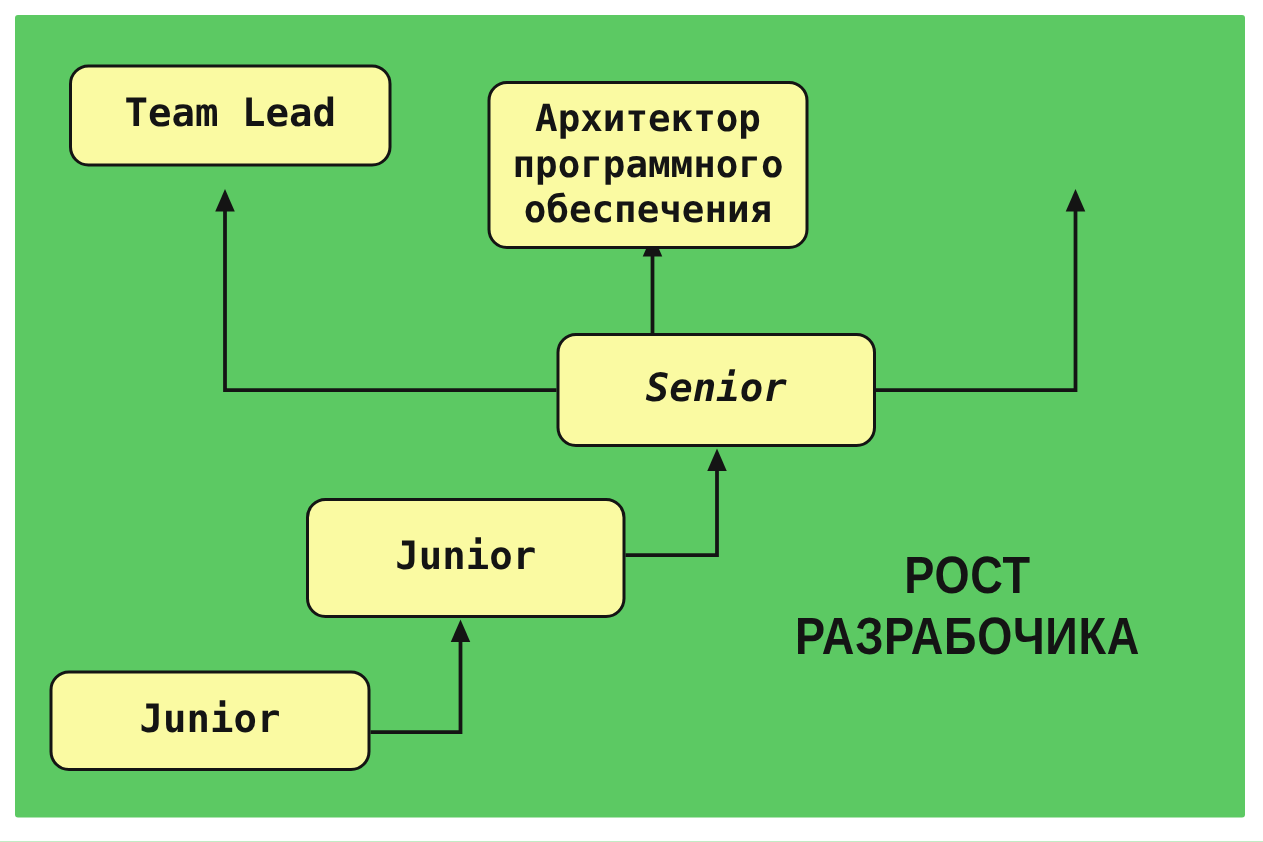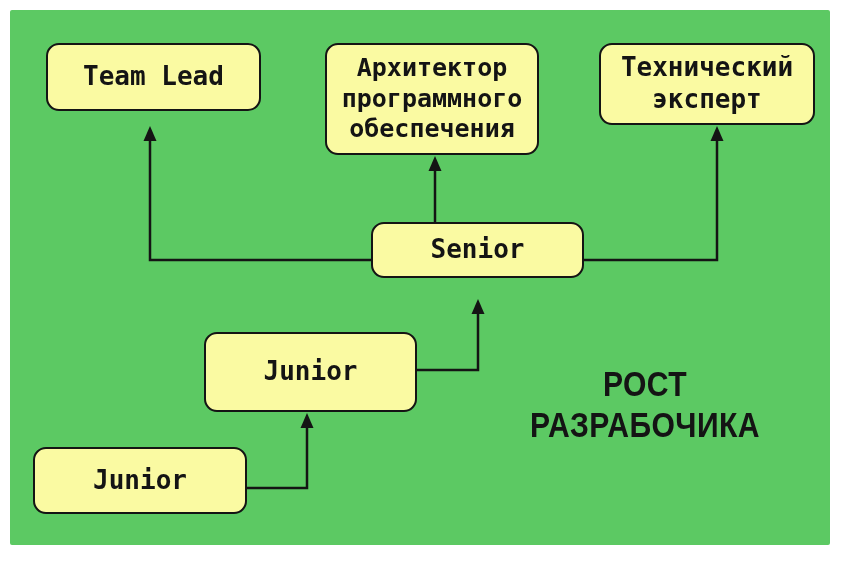--- a/index.html
+++ b/index.html
@@ -50,23 +50,23 @@
     display:flex;align-items:center;justify-content:center;
     text-align:center;
     font-family:"DejaVu Sans Mono", monospace;
     font-weight:bold;
     font-size:26px;
     line-height:1.22;
     color:var(--text-color);
     padding:4px 6px;
   }
   .node-team-lead   {left:46px;  top:43px;  width:215px; height:68px;}
-  .node-architect   {left:325px; top:43px;  width:214px; height:112px; font-size:25px;}
+  .node-architect   {left:325px; top:54px;  width:214px; height:112px; font-size:25px;}
   .node-tech-expert {left:599px; top:43px;  width:216px; height:82px;}
-  .node-senior      {left:371px; top:222px; width:213px; height:56px;}
+  .node-senior      {left:371px; top:222px; width:213px; height:76px;font-style:italic;}
   .node-middle      {left:204px; top:332px; width:213px; height:80px;}
   .node-junior      {left:33px;  top:447px; width:214px; height:67px;}
   .title{
     position:absolute;
     left:495px;top:363px;width:300px;
     text-align:center;
     font-family:"Liberation Sans", sans-serif;
     font-weight:bold;
     font-size:35px;
     line-height:1.18;
@@ -101,23 +101,20 @@
   </svg>
 
   <div class="node node-team-lead">
     <span>Team Lead</span>
   </div>
 
   <div class="node node-architect">
     <span>Архитектор программного обеспечения</span>
   </div>
 
-  <div class="node node-tech-expert">
-    <span>Технический эксперт</span>
-  </div>
 
   <div class="node node-senior">
     <span>Senior</span>
   </div>
 
   <div class="node node-middle">
     <span>Junior</span>
   </div>
 
   <div class="node node-junior">

